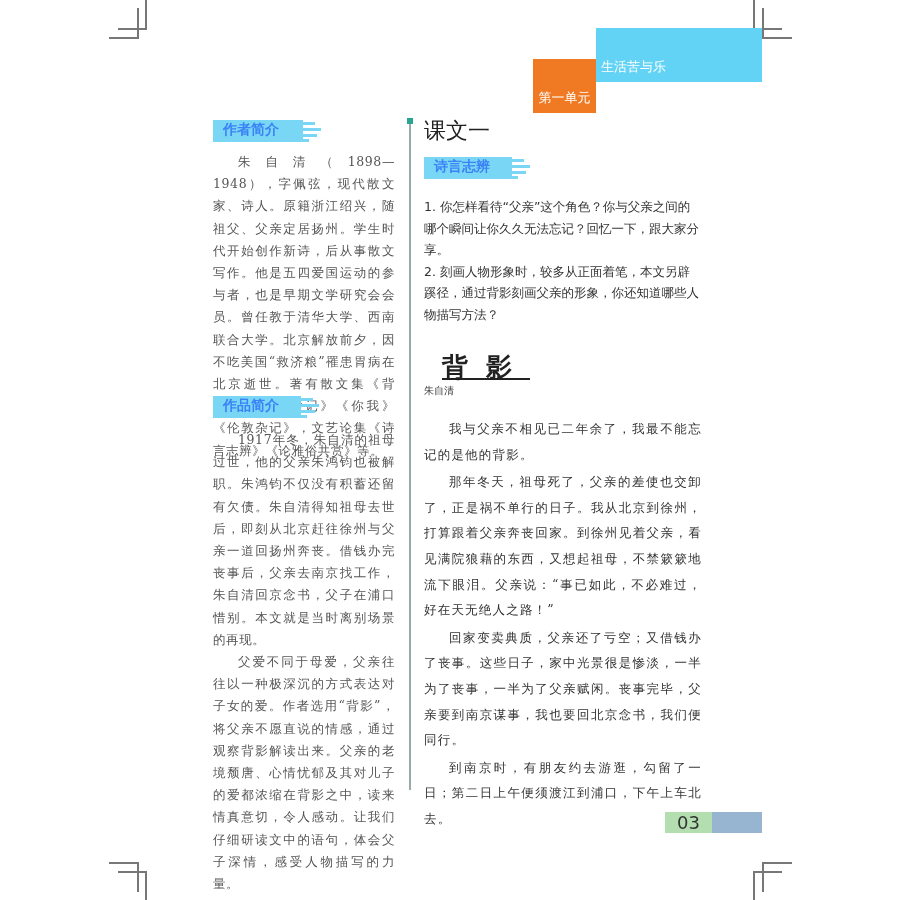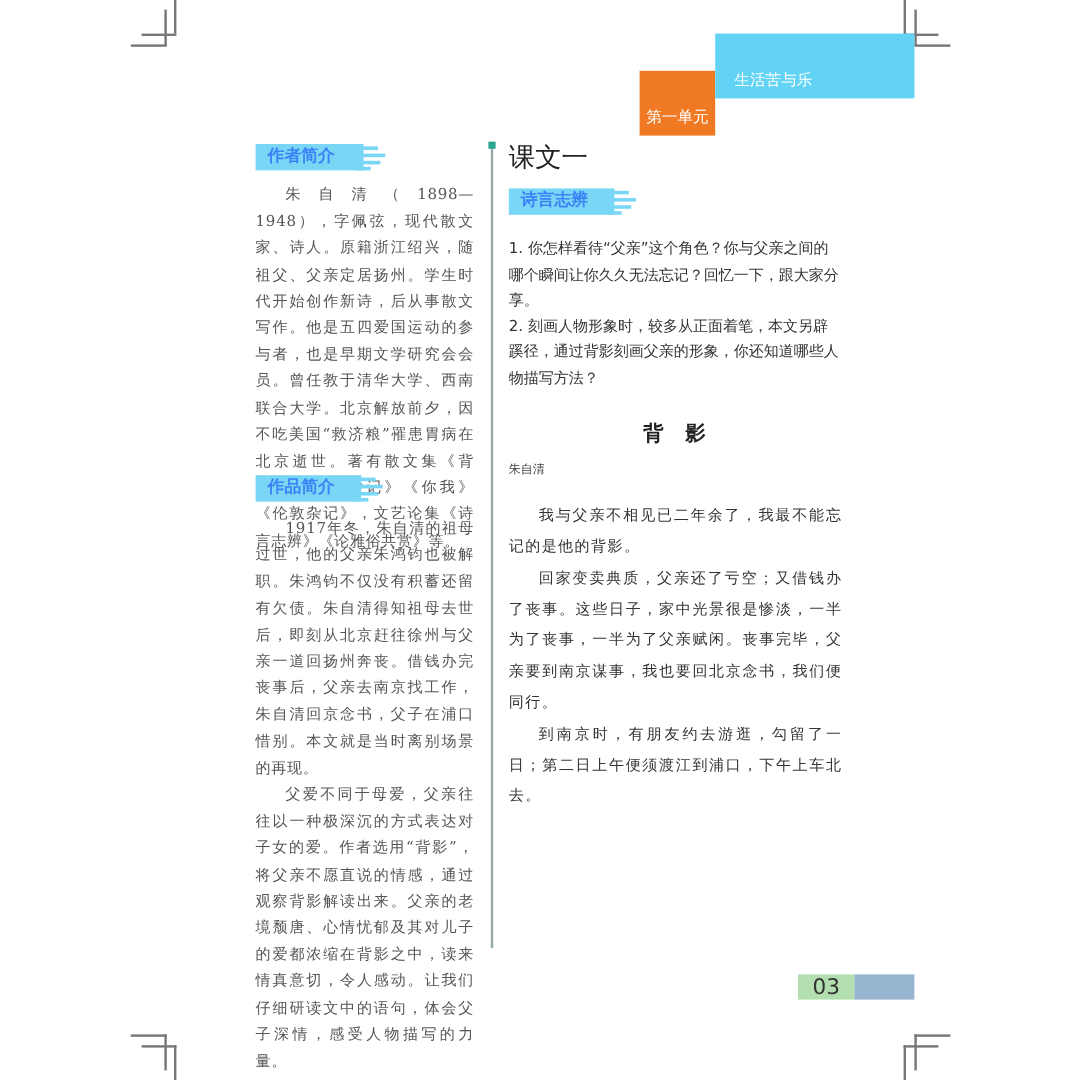--- a/index.html
+++ b/index.html
@@ -3,33 +3,33 @@
 <meta charset="utf-8">
 <style>
   html, body { margin:0; padding:0; }
   body { width:900px; height:900px; background:#ffffff; position:relative; overflow:hidden;
          font-family:"DejaVu Serif","Liberation Serif",serif; color:#333; }
   .crop { position:absolute; background:#777; }
   .unit-banner { position:absolute; left:533px; top:28px; width:229px; height:54px; display:flex; }
   .unit-num { background:#f07a23; width:63px; height:100%; color:#fff; font-family:"DejaVu Sans",sans-serif;
               font-size:13px; display:flex; align-items:flex-end; justify-content:center; padding-bottom:6px; box-sizing:border-box;margin-top:31px; }
   .unit-title { background:#62d3f5; flex:1; color:#fff; font-family:"DejaVu Sans",sans-serif;
-              font-size:13px; display:flex; align-items:flex-end; padding-left:16px; padding-bottom:6px; box-sizing:border-box; }
+              font-size:13px; display:flex; align-items:flex-end; padding-left:5px; padding-bottom:6px; box-sizing:border-box; }
   .brush { position:absolute; height:28px; }
   .brush .bar { position:absolute; left:0; top:2px; height:22px; background:#79d7f5; }
   .brush .streak { position:absolute; height:3px; background:#79d7f5; }
   .brush .lbl { position:absolute; left:10px; top:3px; font-family:"DejaVu Sans",sans-serif; font-weight:bold; font-size:14px; color:#3b82f6; }
   .left-col { position:absolute; left:213px; width:182px; font-size:12.5px; line-height:22.2px; color:#555; letter-spacing:0.6px; text-align:justify; }
   .left-col p { margin:0; text-indent:2em; }
   .divider { position:absolute; left:409px; top:120px; width:1.5px; height:670px; background:#9aa; }
   .marker { position:absolute; left:407px; top:118px; width:6px; height:6px; background:#2aa58f; }
   .lesson-title { position:absolute; left:424px; top:116px; font-family:"DejaVu Sans",sans-serif; font-size:22px; color:#222; }
   .warmup { position:absolute; left:424px; top:196px; width:276px; font-size:12.5px; line-height:21.5px; color:#333; font-family:"DejaVu Sans",sans-serif; }
   .warmup p { margin:0; }
-  .essay-title { position:absolute; left:424px; width:276px; top:350px; text-align:center; font-family:"DejaVu Sans",sans-serif; font-weight:bold; font-size:17px; color:#222; letter-spacing:18px; text-indent:18px; }
+  .essay-title { position:absolute; left:424px; width:276px; top:350px; text-align:left; font-family:"DejaVu Sans",sans-serif; font-weight:bold; font-size:26px; color:#222; letter-spacing:18px; text-indent:18px;text-decoration:underline; }
   .essay-author { position:absolute; left:424px; width:276px; top:384px; text-align:left; font-size:10px; color:#444; }
   .essay-body { position:absolute; left:424px; top:416px; width:278px; font-size:12.5px; line-height:25.6px; color:#333; letter-spacing:1.2px; text-align:justify; }
   .essay-body p { margin:0 0 2px 0; text-indent:2em; }
   .page-num { position:absolute; left:665px; top:812px; width:47px; height:21px; background:#b3dfb0; color:#333;
               font-family:"DejaVu Sans",sans-serif; font-size:18px; display:flex; align-items:center; justify-content:center; }
   .page-bar { position:absolute; left:712px; top:812px; width:50px; height:21px; background:#97b4d0; }
 </style>
 </head>
 <body>
 
@@ -99,18 +99,19 @@
 <div class="warmup">
   <p>1. 你怎样看待“父亲”这个角色？你与父亲之间的哪个瞬间让你久久无法忘记？回忆一下，跟大家分享。</p>
   <p>2. 刻画人物形象时，较多从正面着笔，本文另辟蹊径，通过背影刻画父亲的形象，你还知道哪些人物描写方法？</p>
 </div>
 
 <div class="essay-title">背影</div>
 <div class="essay-author">朱自清</div>
 
 <div class="essay-body">
   <p>我与父亲不相见已二年余了，我最不能忘记的是他的背影。</p>
+  <p>那年冬天，祖母死了，父亲的差使也交卸了，正是祸不单行的日子。我从北京到徐州，打算跟着父亲奔丧回家。到徐州见着父亲，看见满院狼藉的东西，又想起祖母，不禁簌簌地流下眼泪。父亲说：“事已如此，不必难过，好在天无绝人之路！”</p>
   <p>回家变卖典质，父亲还了亏空；又借钱办了丧事。这些日子，家中光景很是惨淡，一半为了丧事，一半为了父亲赋闲。丧事完毕，父亲要到南京谋事，我也要回北京念书，我们便同行。</p>
   <p>到南京时，有朋友约去游逛，勾留了一日；第二日上午便须渡江到浦口，下午上车北去。</p>
 </div>
 
 <div class="page-num">03</div>
 <div class="page-bar"></div>
 
 </body></html>

